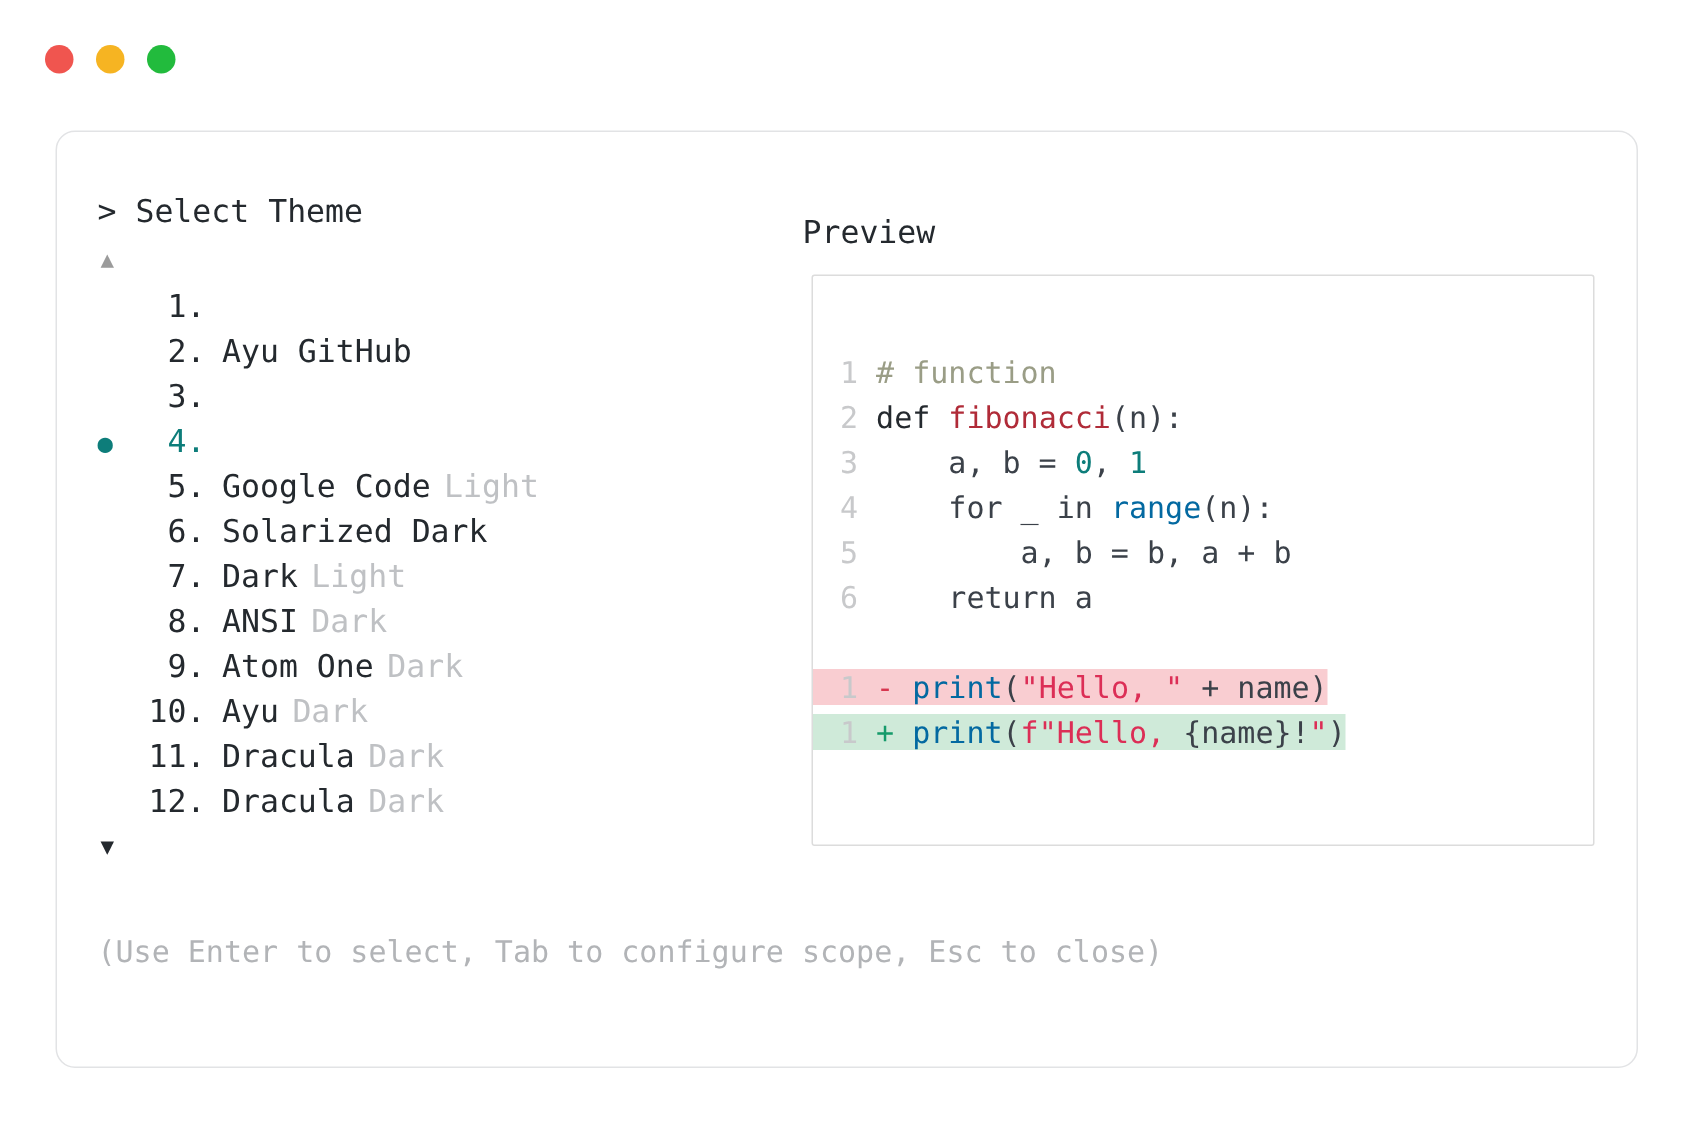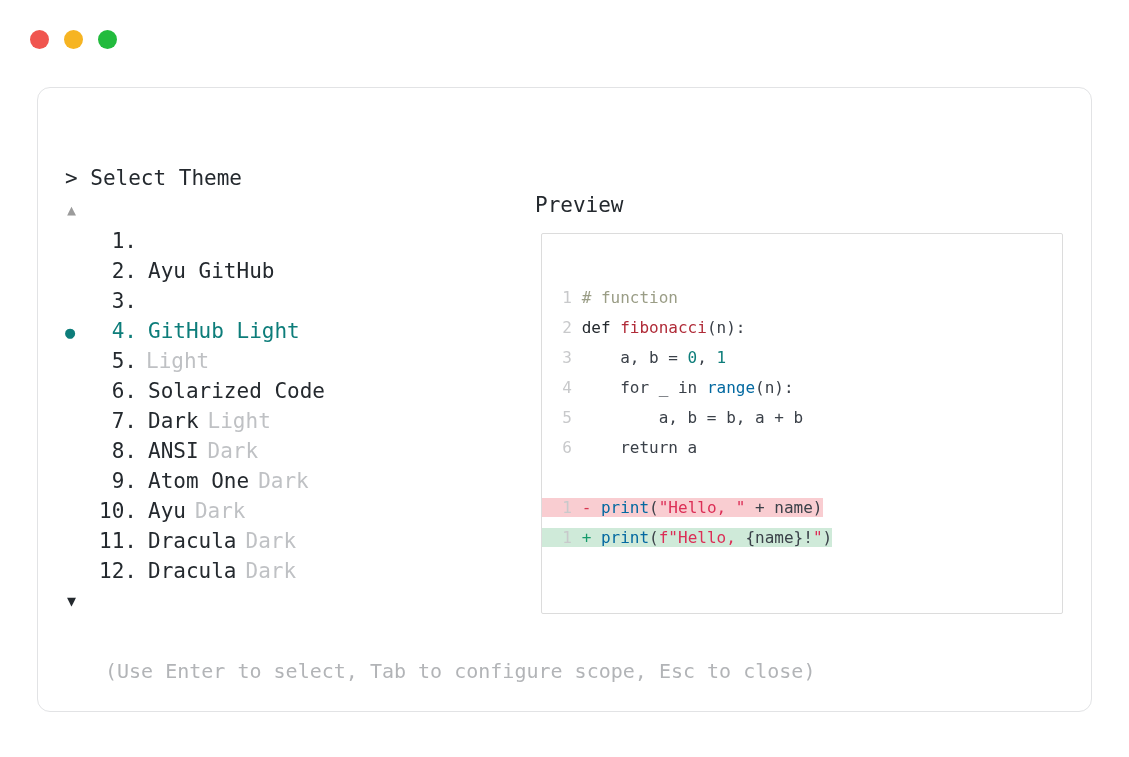--- a/index.html
+++ b/index.html
@@ -51,22 +51,21 @@
     position: absolute;
     left: 27px;
     top: 38px;
     right: 22px;
     bottom: 20px;
   }
 
   
   #columns {
     display: flex;
-    align-items: flex-end;
-    margin-top: 37px;
+    align-items: center;
   }
   #left-column  { width: 470px; flex: none; }
   #right-column { flex: 1 1 auto; }
 
   .section-heading {
     font-size: 21px;
     line-height: 30px;
     color: #24292e;
     letter-spacing: 0px;
     white-space: pre;
@@ -125,21 +124,21 @@
     width: 522px;
     height: 381px;
     box-sizing: border-box;
     border: 1.5px solid #dcdcdc;
     border-radius: 2px;
     background: #ffffff;
     overflow: hidden;
   }
   #code-area {
     padding: 49px 0 0 0;
-    font-size: 16px;
+    font-size: 20px;
     line-height: 30px;
     white-space: pre;
   }
   .code-line { height: 30px; padding-left: 18px; }
   .code-line.diff { padding-left: 0; }
   .code-line.diff .gutterpad { padding-left: 18px; display: inline-block; }
   .line-no {
     color: #c8c9cb;
     display: inline-block;
     width: 12px;
@@ -160,21 +159,20 @@
   .tok-minus   { color: #d7364f; }
   .tok-plus    { color: #169b6b; }
 
   
   #footer-hint {
     margin-top: 42px;
     font-size: 20px;
     line-height: 30px;
     color: #b2b4b7;
     white-space: pre;
-    margin-left: 40px;
   }
 </style>
 </head>
 <body>
 
 <div id="window-chrome">
   <span class="dot dot-red"></span>
   <span class="dot dot-yellow"></span>
   <span class="dot dot-green"></span>
 </div>
@@ -187,23 +185,23 @@
       <div id="left-column">
 
         <div class="section-heading">&gt; Select Theme</div>
 
         <div id="theme-list-scroll-up">▲</div>
 
         <ul id="theme-list">
             <li class="theme-item"><span class="theme-bullet"></span><span class="theme-index"> 1.</span></li>
             <li class="theme-item"><span class="theme-bullet"></span><span class="theme-index"> 2.</span><span class="theme-name">Ayu GitHub</span></li>
             <li class="theme-item"><span class="theme-bullet"></span><span class="theme-index"> 3.</span></li>
-            <li class="theme-item selected"><span class="theme-bullet">●</span><span class="theme-index"> 4.</span><span class="theme-name">GitHub Light</span></li>
-            <li class="theme-item"><span class="theme-bullet"></span><span class="theme-index"> 5.</span><span class="theme-suffix suffix-muted">Light</span></li>
-            <li class="theme-item"><span class="theme-bullet"></span><span class="theme-index"> 6.</span><span class="theme-name">Solarized Code</span></li>
+            <li class="theme-item selected"><span class="theme-bullet">●</span><span class="theme-index"> 4.</span></li>
+            <li class="theme-item"><span class="theme-bullet"></span><span class="theme-index"> 5.</span><span class="theme-name">Google Code</span><span class="theme-suffix suffix-muted">Light</span></li>
+            <li class="theme-item"><span class="theme-bullet"></span><span class="theme-index"> 6.</span><span class="theme-name">Solarized Dark</span></li>
             <li class="theme-item"><span class="theme-bullet"></span><span class="theme-index"> 7.</span><span class="theme-name">Dark</span><span class="theme-suffix suffix-muted">Light</span></li>
             <li class="theme-item"><span class="theme-bullet"></span><span class="theme-index"> 8.</span><span class="theme-name">ANSI</span><span class="theme-suffix suffix-muted">Dark</span></li>
             <li class="theme-item"><span class="theme-bullet"></span><span class="theme-index"> 9.</span><span class="theme-name">Atom One</span><span class="theme-suffix suffix-muted">Dark</span></li>
             <li class="theme-item"><span class="theme-bullet"></span><span class="theme-index">10.</span><span class="theme-name">Ayu</span><span class="theme-suffix suffix-muted">Dark</span></li>
             <li class="theme-item"><span class="theme-bullet"></span><span class="theme-index">11.</span><span class="theme-name">Dracula</span><span class="theme-suffix suffix-muted">Dark</span></li>
             <li class="theme-item"><span class="theme-bullet"></span><span class="theme-index">12.</span><span class="theme-name">Dracula</span><span class="theme-suffix suffix-muted">Dark</span></li>
           </ul>
 
         <div id="theme-list-scroll-down">▼</div>
       </div>

